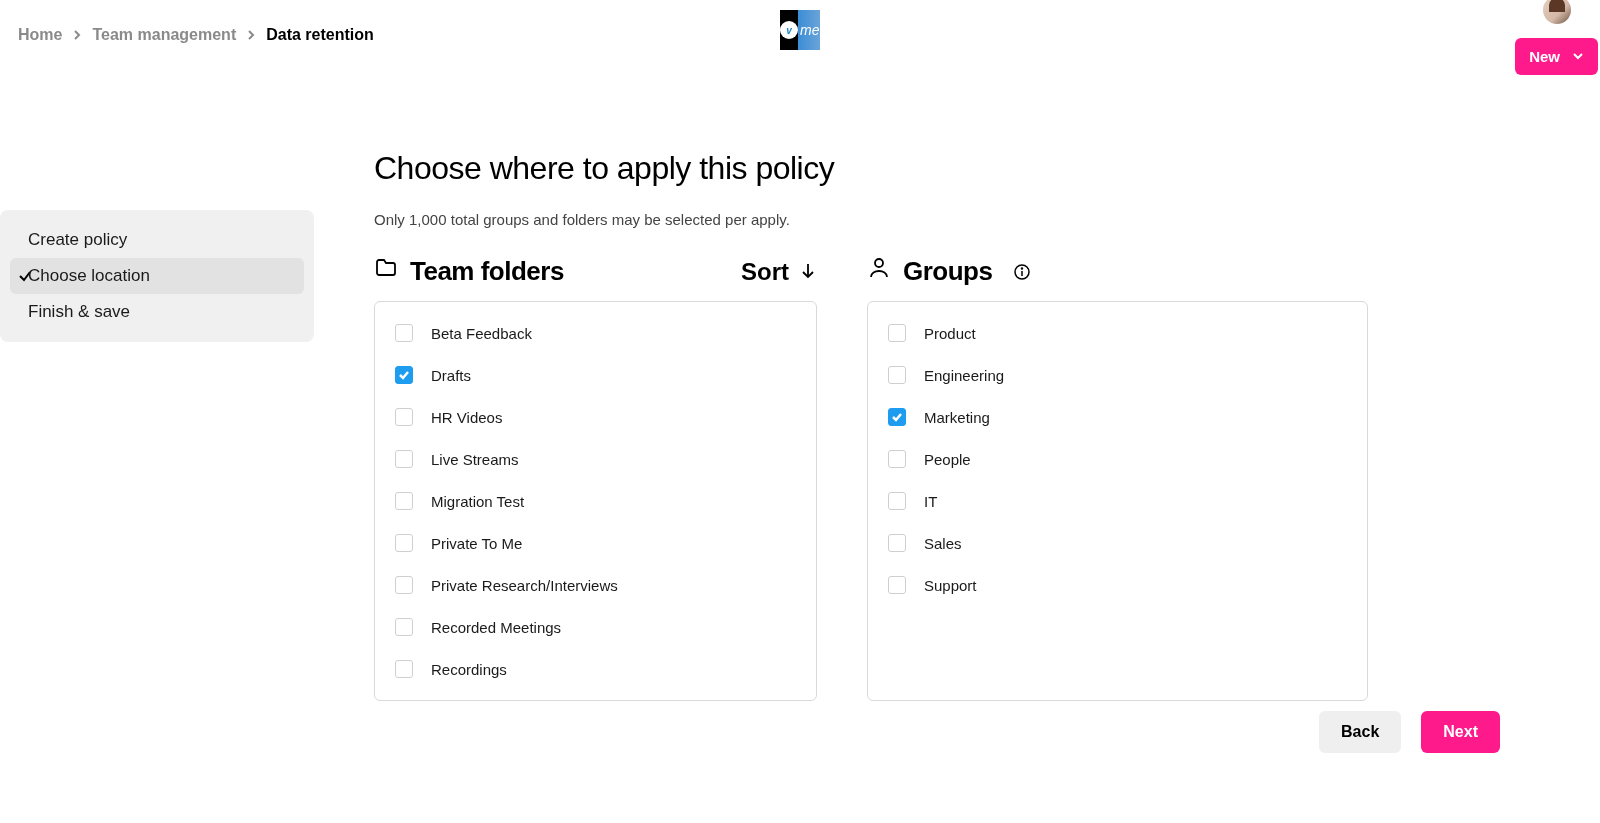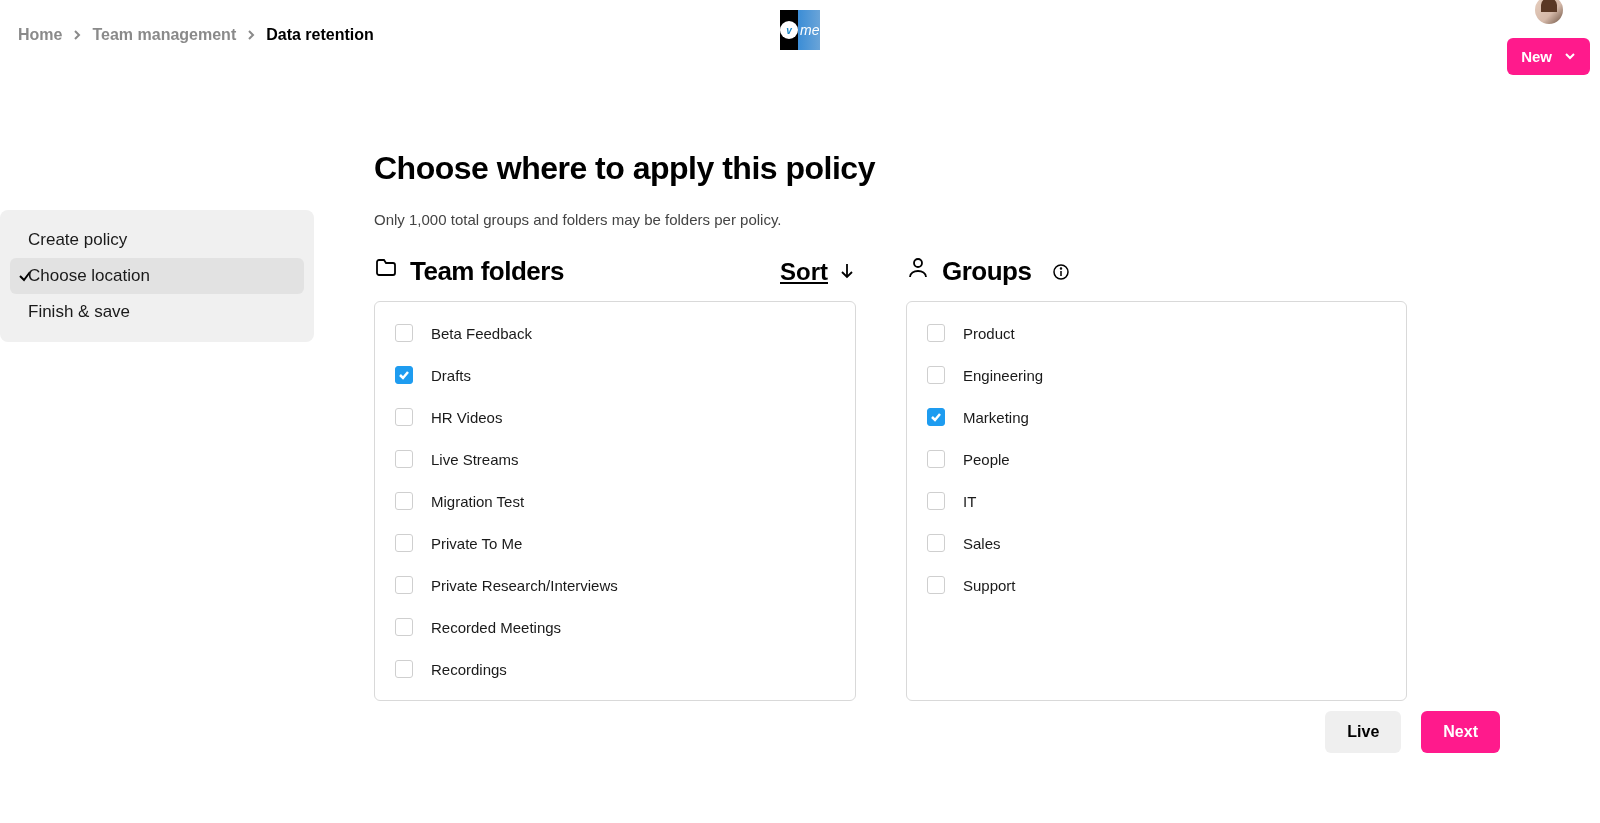--- a/index.html
+++ b/index.html
@@ -12,21 +12,21 @@
       background: #fff;
       width: 1600px;
       height: 823px;
       overflow: hidden;
     }
     
     .header {
       display: flex;
       align-items: center;
       justify-content: space-between;
-      padding: 20px 10px 0 18px;
+      padding: 20px 2px 0 18px;
       height: 50px;
     }
     .breadcrumb {
       display: flex;
       align-items: center;
       font-size: 16px;
       font-weight: 600;
     }
     .breadcrumb .crumb {
       color: #8a8a8a;
@@ -181,39 +181,39 @@
       stroke: #000;
       stroke-width: 2;
       fill: none;
     }
     .content {
       margin-left: 60px;
       width: 940px;
     }
     .page-title {
       font-size: 32px;
-      font-weight: 700;
+      font-weight: 400;
       letter-spacing: -0.5px;
       color: #000;
     }
     .page-sub {
       margin-top: 24px;
       font-size: 15px;
       color: #444;
     }
     .columns {
       display: flex;
       gap: 50px;
       margin-top: 28px;
     }
     .col {
       flex: none;
     }
     .col.folders {
-      width: 482px;
+      width: 443px;
     }
     .col.groups {
       width: 501px;
     }
     .col-header {
       display: flex;
       align-items: center;
       justify-content: space-between;
       margin-bottom: 14px;
     }
@@ -244,21 +244,20 @@
       stroke-width: 1.5;
       fill: none;
     }
     .sort {
       display: flex;
       align-items: center;
       gap: 10px;
       font-size: 24px;
       font-weight: 800;
       cursor: pointer;
-      text-decoration: underline;
     }
     .sort svg {
       width: 18px;
       height: 18px;
       stroke: #000;
       stroke-width: 1.8;
       fill: none;
     }
     .box {
       border: 1px solid #d9d9d9;
@@ -379,21 +378,21 @@
       <span>Choose location</span>
     </div>
     <div class="sidebar-item">
       <span class="check"></span>
       <span>Finish &amp; save</span>
     </div>
   </div>
 
   <div class="content">
     <h1 class="page-title">Choose where to apply this policy</h1>
-    <p class="page-sub">Only 1,000 total groups and folders may be folders per policy.</p>
+    <p class="page-sub">Only 1,000 total groups and folders may be selected per apply.</p>
 
     <div class="columns">
 
       <div class="col folders">
         <div class="col-header">
           <div class="col-title">
             <span>
               <svg viewBox="0 0 24 24">
                   <path d="M3 6a2 2 0 0 1 2-2h5l2 3h7a2 2 0 0 1 2 2v8a2 2 0 0 1-2 2H5a2 2 0 0 1-2-2V6z"></path>
                 </svg>
@@ -506,15 +505,15 @@
               <div class="cb"></div>
               <span class="row-label">Support</span>
             </div>
           </div>
       </div>
     </div>
   </div>
 </div>
 
 <div class="footer">
-  <button class="btn back">Live</button>
+  <button class="btn back">Back</button>
   <button class="btn next">Next</button>
 </div>
 
 </body></html>

